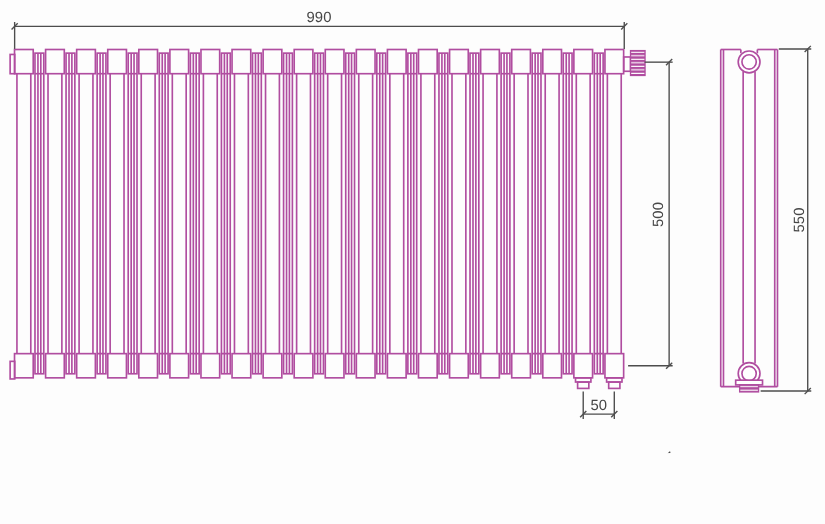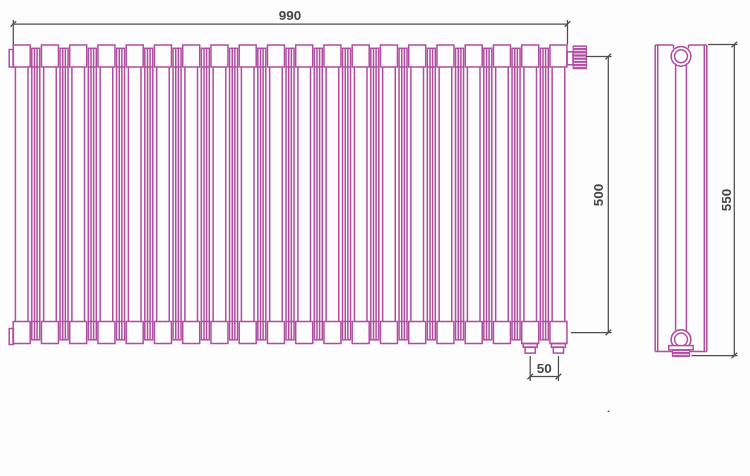--- a/index.html
+++ b/index.html
@@ -1,17 +1,17 @@
 <!DOCTYPE html>
 <html style="--line: #b04da0; --dim: #4d4d4d; --dimtxt: #474747; --bg: #fdfdfd;"><head>
 <meta charset="utf-8">
 <style>
   html,body{margin:0;padding:0;}
   body{background:var(--bg,#fdfdfd);font-family:"Liberation Sans",sans-serif;}
-  .stage{position:relative;width:750px;height:412px;background:var(--bg,#fdfdfd);overflow:hidden;font-weight:bold;}
+  .stage{position:relative;width:750px;height:412px;background:var(--bg,#fdfdfd);overflow:hidden;}
   svg{display:block;}
   .ln{stroke:var(--line,#b04da0);fill:none;stroke-width:1.5;}
   .lnw{stroke:var(--line,#b04da0);fill:#ffffff;stroke-width:1.5;}
   .knob{stroke:var(--line,#b04da0);stroke-width:1.2;}
   .dim{stroke:var(--dim,#4d4d4d);fill:none;stroke-width:1.25;}
   .dimtxt{fill:var(--dimtxt,#474747);font-family:"Liberation Sans",sans-serif;font-size:13.5px;stroke:none;}
 </style>
 </head>
 <body>
 

